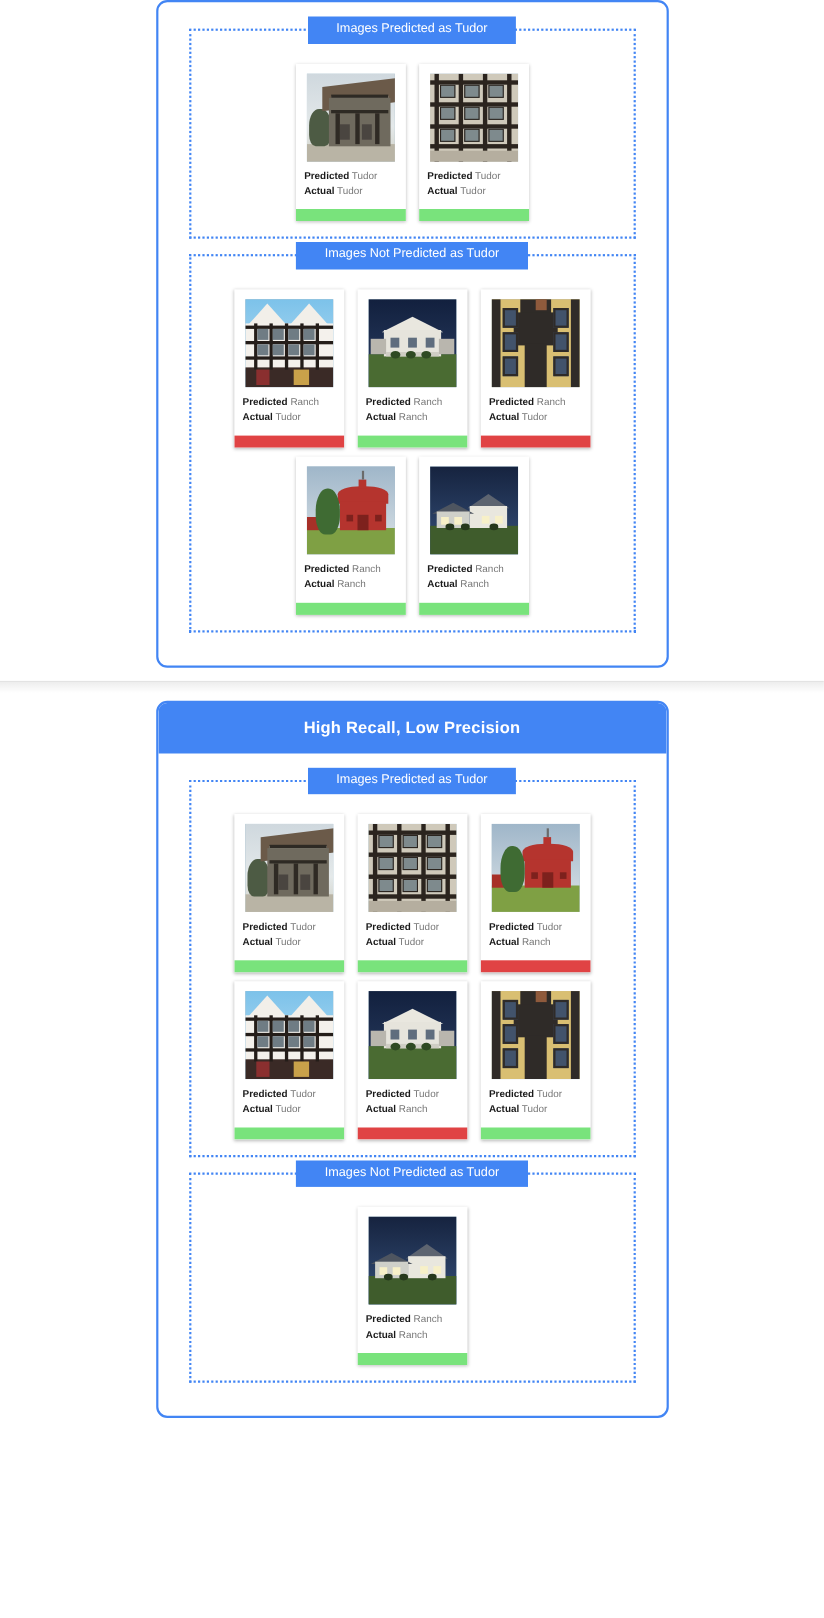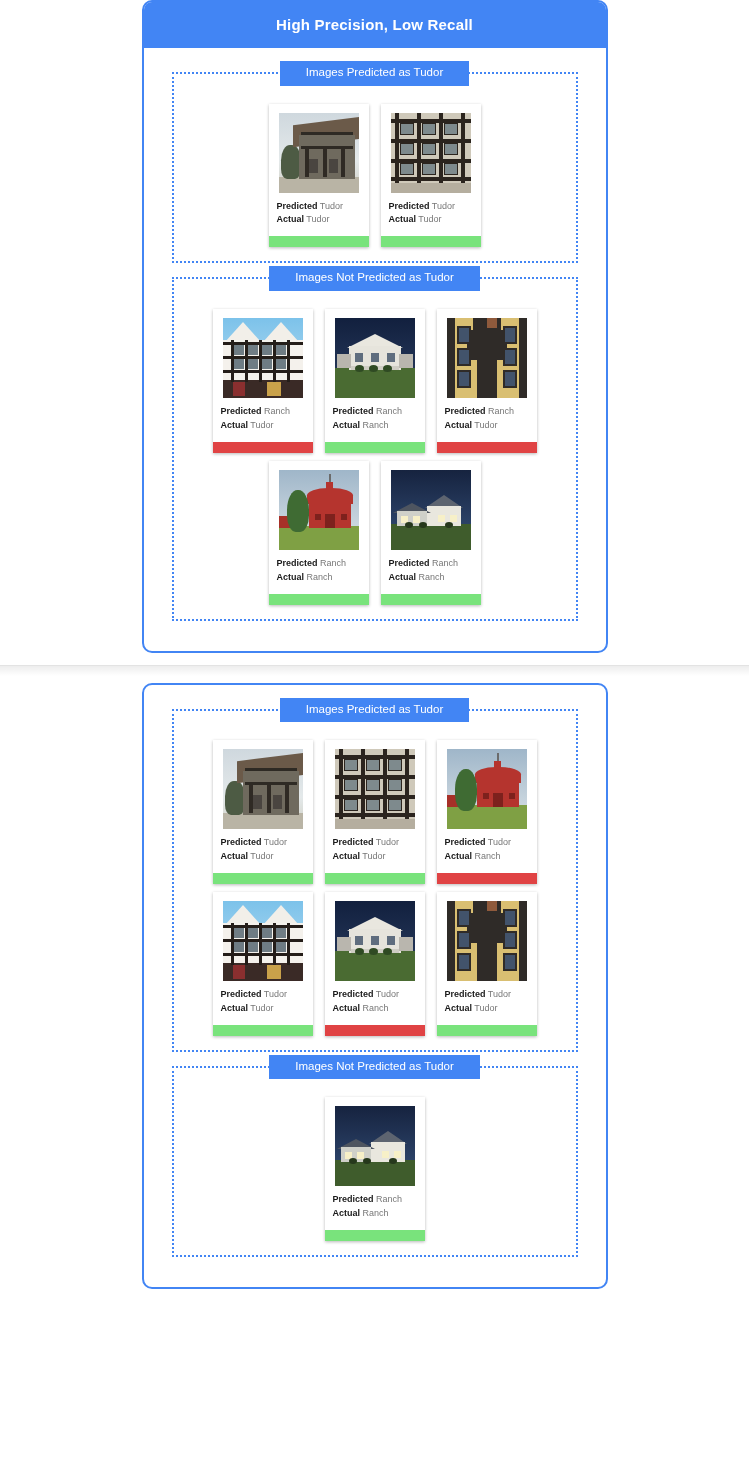--- a/index.html
+++ b/index.html
@@ -161,21 +161,20 @@
   .h-ranch-suburban .lroof{position:absolute;left:2px;bottom:37px;width:0;height:0;border-left:19px solid transparent;border-right:19px solid transparent;border-bottom:10px solid #4e5560;}
   .h-ranch-suburban .win{position:absolute;background:#f7f0c8;}
   .h-ranch-suburban .bush{position:absolute;bottom:22px;width:8px;height:6px;background:#26381c;border-radius:50%;}
 </style>
 </head>
 <body>
 
 <div class="page">
     <div class="panel-wrap">
       <div class="panel">
-        <div class="panel-header">High Precision, Low Recall</div>
         <div class="panel-body">
           <div class="section">
             <div class="section-legend-row">
               <div class="section-legend">Images Predicted as Tudor</div>
             </div>
             <div class="section-body">
               <div class="card">
                 <div class="thumb h-tudor-cottage">
                   <div class="sky"></div>
                   <div class="ground"></div>
@@ -353,20 +352,21 @@
                 <div class="bar correct"></div>
               </div>
             </div>
           </div>
         </div>
       </div>
     </div>
     <div class="panel-sep"></div>
     <div class="panel-wrap">
       <div class="panel">
+        <div class="panel-header">High Recall, Low Precision</div>
         <div class="panel-body">
           <div class="section">
             <div class="section-legend-row">
               <div class="section-legend">Images Predicted as Tudor</div>
             </div>
             <div class="section-body">
               <div class="card">
                 <div class="thumb h-tudor-cottage">
                   <div class="sky"></div>
                   <div class="ground"></div>

